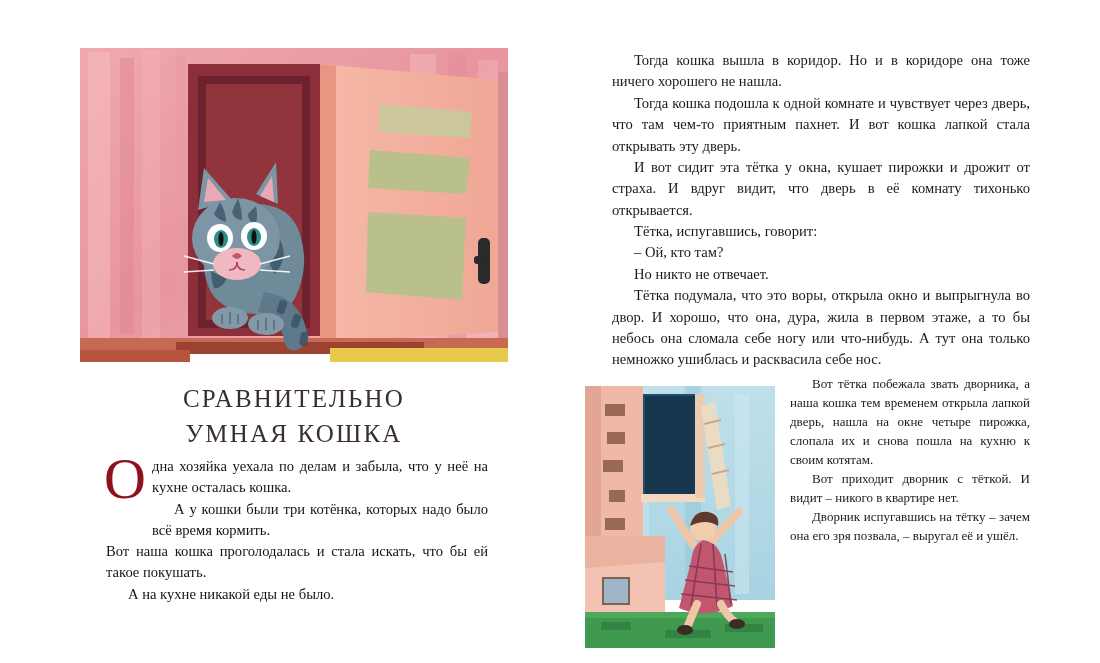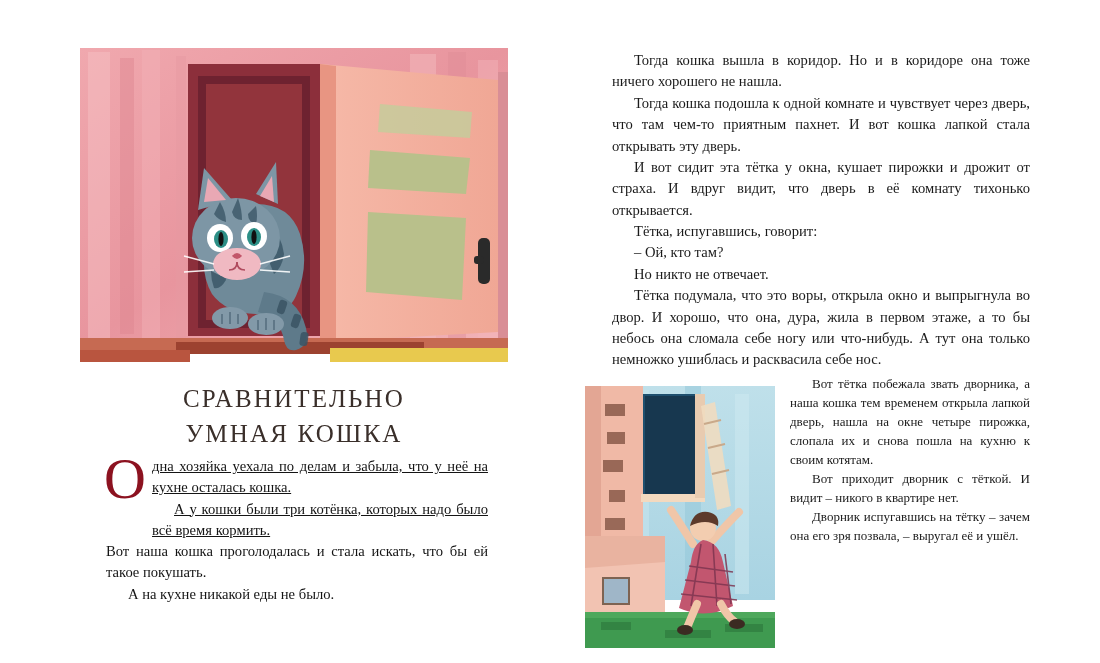--- a/index.html
+++ b/index.html
@@ -75,21 +75,20 @@
     top: -4px;
     font-family: "Liberation Serif", serif;
     font-size: 58px;
     line-height: 0.92;
     color: #8c1220;
   }
   .dropcap-block p {
     margin: 0;
     padding-left: 46px;
     text-align: justify;
-    text-decoration: underline;
   }
   .body-left p {
     margin: 0;
     text-align: justify;
   }
   .indent {
     text-indent: 22px;
   }
   .page-number {
     position: absolute;

